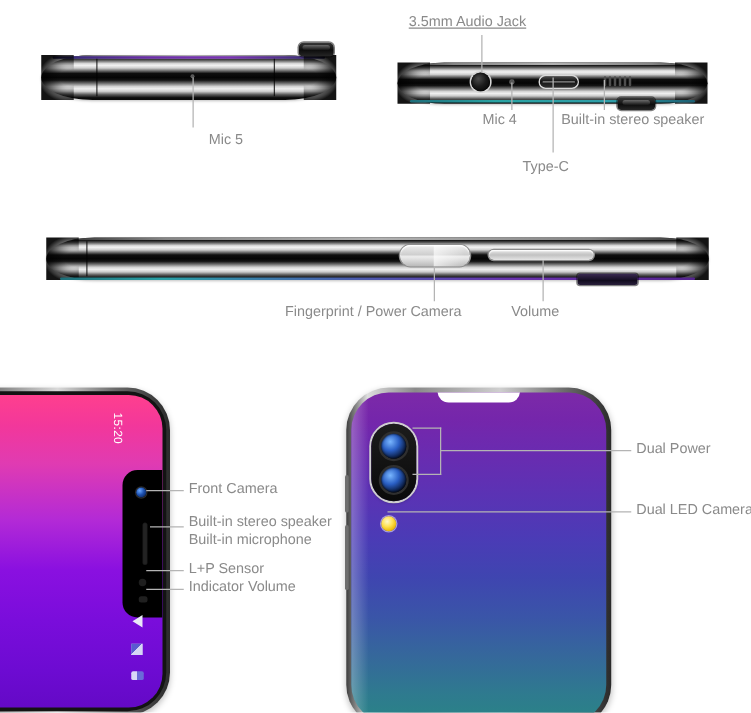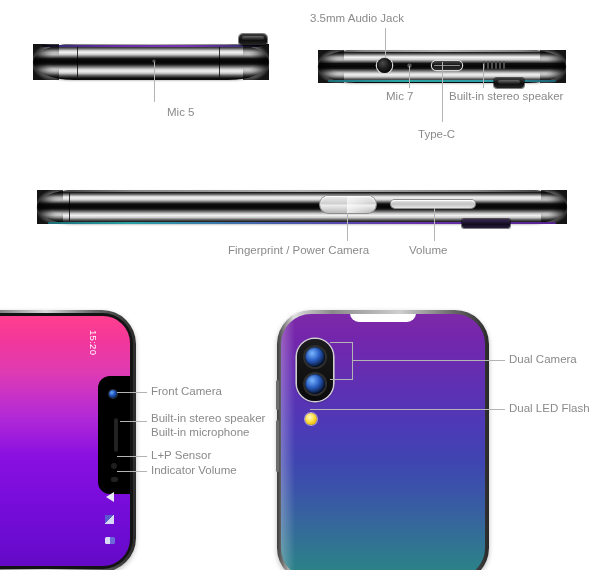--- a/index.html
+++ b/index.html
@@ -154,24 +154,24 @@
       <i></i>
       <i></i>
       <i></i>
     </div>
   </div>
   <div class="bump" style="left:494px;top:78px;width:30px;height:10px;border-radius:3px;">
     <i></i>
   </div>
 
   <div class="ln v" style="left:385px;top:28px;height:30px;"></div>
-  <div class="lbl" style="left:310px;top:12px;">3.5mm Audio Jack</div>
+  <div class="lbl" style="left:327px;top:12px;text-decoration:underline;">3.5mm Audio Jack</div>
 
   <div class="ln v" style="left:409px;top:66px;height:22px;"></div>
-  <div class="lbl" style="left:386px;top:90px;">Mic 7</div>
+  <div class="lbl" style="left:386px;top:90px;">Mic 4</div>
 
   <div class="ln v" style="left:442px;top:62px;height:60px;"></div>
   <div class="lbl" style="left:418px;top:128px;">Type-C</div>
 
   <div class="ln v" style="left:483px;top:64px;height:24px;"></div>
   <div class="lbl" style="left:449px;top:90px;">Built-in stereo speaker</div>
 
   <div class="edge" style="left:37px;top:190px;width:530px;height:34px;">
     <div class="body"></div>
     <div class="capL"></div>
@@ -231,18 +231,18 @@
       <div class="lens" style="left:8px;top:8px;width:20px;height:20px;"></div>
       <div class="lens" style="left:8px;top:35px;width:20px;height:20px;"></div>
     </div>
     <div class="flash" style="left:28px;top:103px;width:12px;height:12px;"></div>
     <div class="sidebtn" style="left:-1px;top:70px;width:3px;height:30px;"></div>
     <div class="sidebtn" style="left:-1px;top:110px;width:3px;height:52px;"></div>
   </div>
 
   <div class="brkt" style="left:330px;top:342px;width:22px;height:36px;"></div>
   <div class="ln h" style="left:352px;top:360px;width:153px;"></div>
-  <div class="lbl" style="left:509px;top:353px;">Dual Camera</div>
+  <div class="lbl" style="left:509px;top:353px;">Dual Power</div>
 
   <div class="ln h" style="left:310px;top:409px;width:195px;"></div>
-  <div class="lbl" style="left:509px;top:402px;">Dual LED Flash</div>
+  <div class="lbl" style="left:509px;top:402px;">Dual LED Camera</div>
 
 </div>
 
 </body></html>

